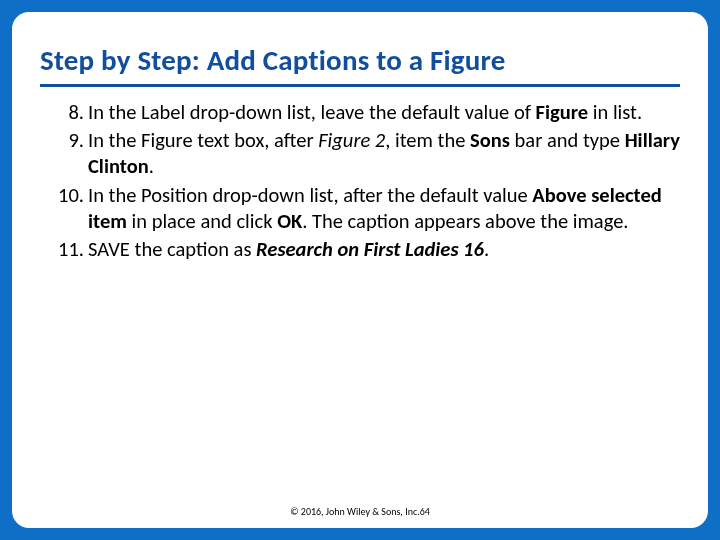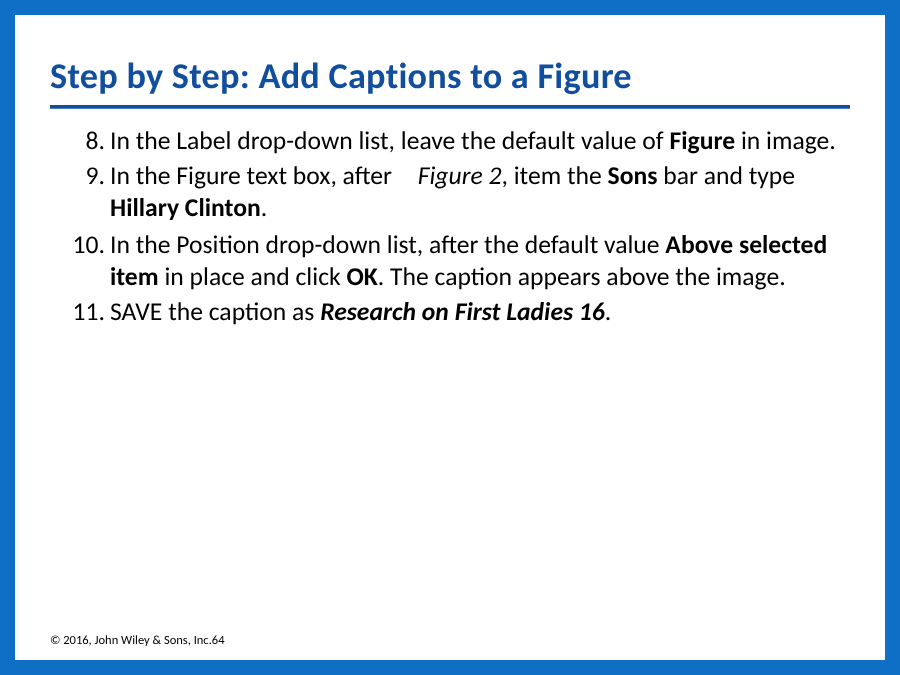--- a/index.html
+++ b/index.html
@@ -14,20 +14,21 @@
     inset: 0;
     background: #0f6fc6;
     padding: 12px;
   }
   .inner {
     background: #ffffff;
     width: 100%;
     height: 100%;
     position: relative;
     padding: 24px 28px 0 28px;
+    border-radius: 17px;
   }
   .title {
     color: #114e9e;
     font-size: 29px;
     font-weight: 600;
     letter-spacing: 0.2px;
     margin-top: 6px;
     margin-bottom: 6px;
   }
   .rule {
@@ -50,48 +51,48 @@
   }
   ol.steps > li::before {
     content: counter(step) ".";
     position: absolute;
     left: -38px;
     width: 34px;
     text-align: right;
   }
   .b { font-weight: 700; }
   .bi { font-weight: 700; font-style: italic; }
-  .i { font-style: italic; margin-left: 16px; }
+  .i { font-style: italic; }
   .footer {
     position: absolute;
     left: 28px;
     right: 28px;
     bottom: 10px;
     display: flex;
-    justify-content: flex-start;
+    justify-content: center;
     align-items: baseline;
     font-size: 10px;
     color: #000;
   }
   .footer .center {
     position: absolute;
     left: 50%;
     transform: translateX(-50%);
   }
 </style>
 </head>
 <body>
 
 <div class="slide">
   <div class="inner">
     <h1 class="title">Step by Step: Add Captions to a Figure</h1>
     <hr class="rule">
     <ol class="steps">
       <li>
-        <span>In the Label drop-down list, leave the default value of </span><span class="b">Figure</span><span> in image.</span>
+        <span>In the Label drop-down list, leave the default value of </span><span class="b">Figure</span><span> in list.</span>
       </li>
       <li>
         <span>In the Figure text box, after </span><span class="i">Figure 2</span><span>, item the </span><span class="b">Sons</span><span> bar and type </span><span class="b">Hillary Clinton</span><span>.</span>
       </li>
       <li>
         <span>In the Position drop-down list, after the default value </span><span class="b">Above selected item</span><span> in place and click </span><span class="b">OK</span><span>. The caption appears above the image.</span>
       </li>
       <li>
         <span>SAVE the caption as </span><span class="bi">Research on First Ladies 16</span><span>.</span>
       </li>

